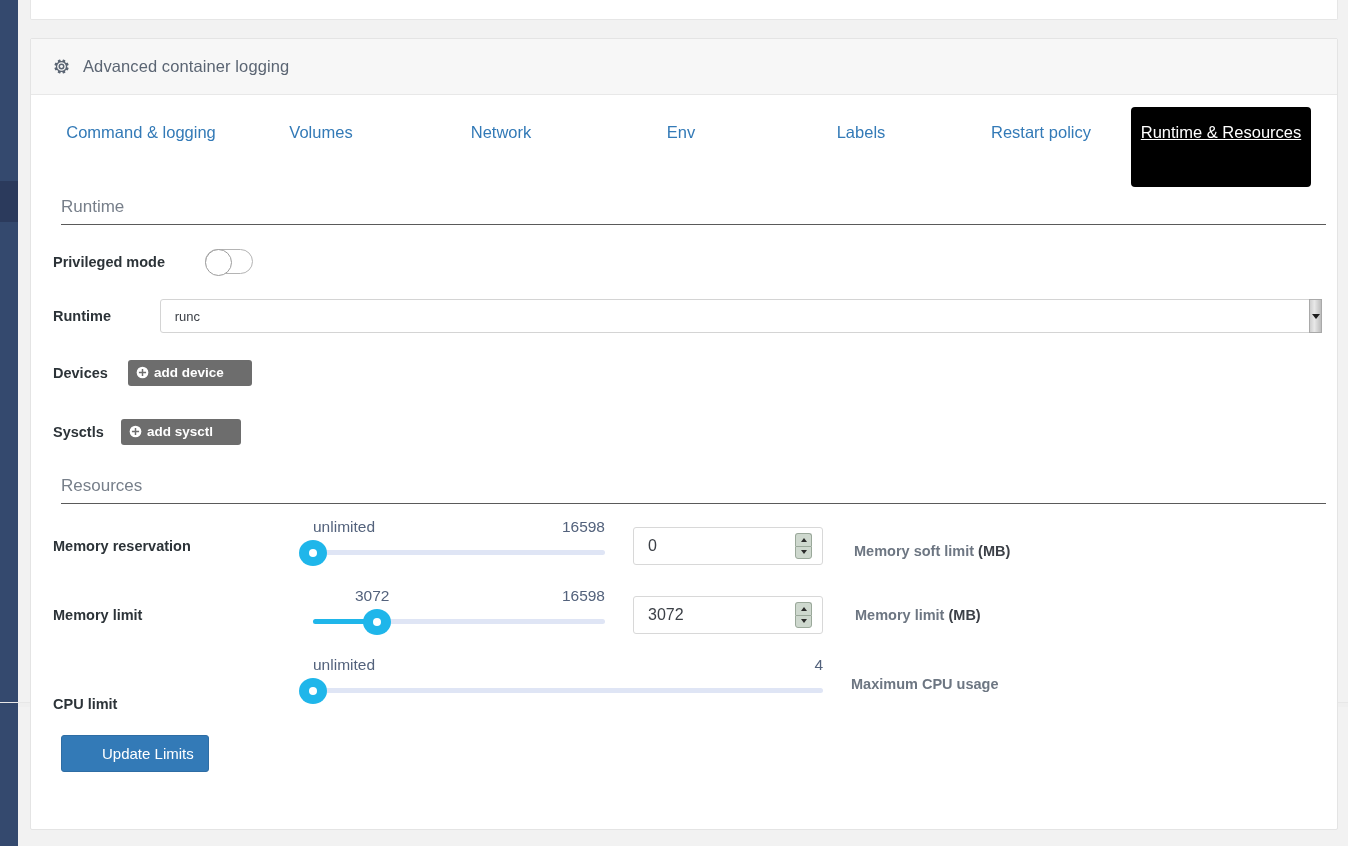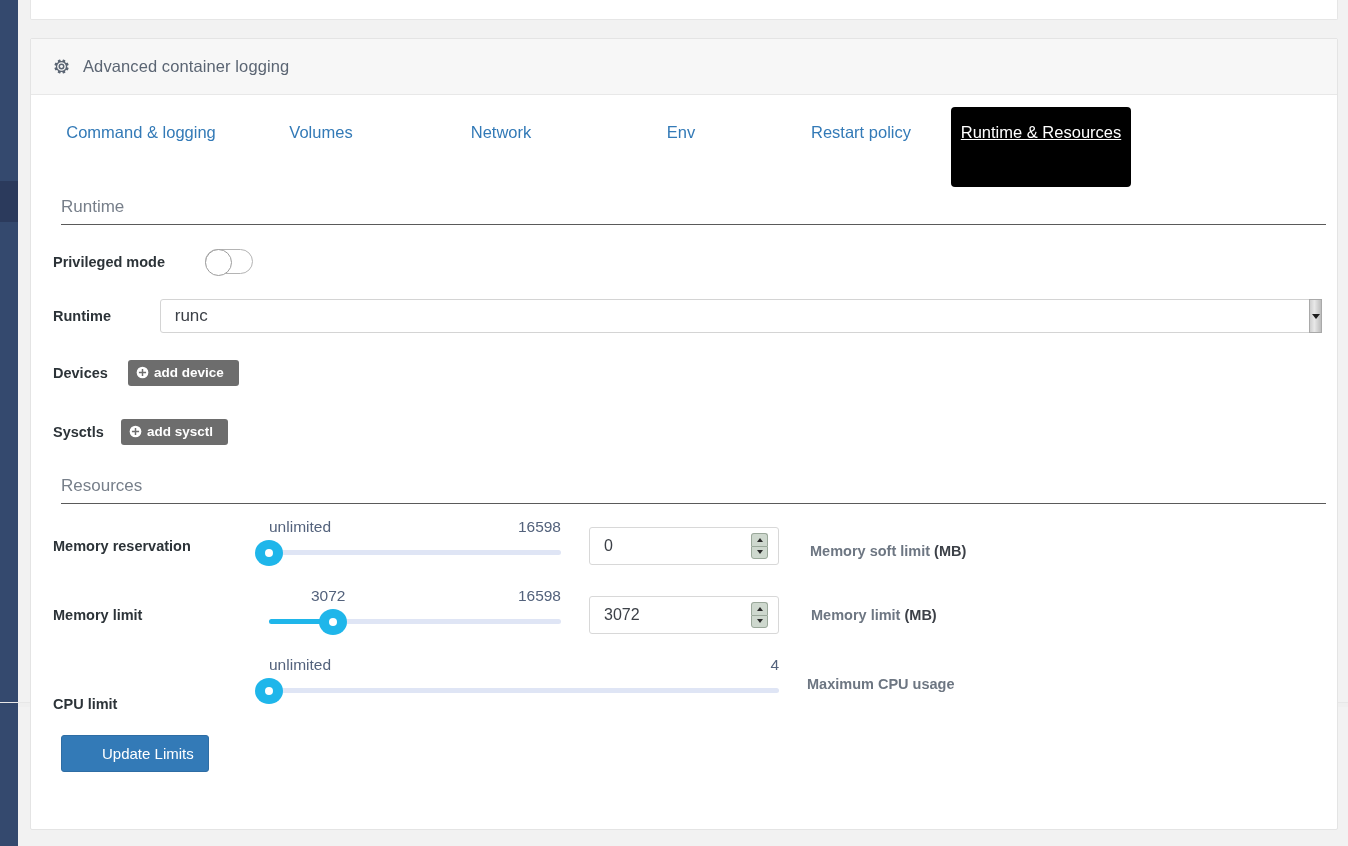--- a/index.html
+++ b/index.html
@@ -92,21 +92,21 @@
   }
 
   
   .select-wrap {
     position: relative; width: 1158px; height: 34px;
   }
   .select-box {
     width: 100%; height: 34px;
     border: 1px solid #d4d4d4; border-radius: 3px;
     background: #ffffff;
-    font-size: 17px; color: #3c4047;
+    font-size: 13px; color: #3c4047;
     padding: 0 24px 0 14px;
     display: flex; align-items: center;
     cursor: pointer;
   }
   .select-arrow {
     position: absolute; right: -7px; top: 0px; width: 13px; height: 34px;
     background: linear-gradient(to right,#cfcfcf,#e8e8e8 40%,#bdbdbd);
     border: 1px solid #a9a9a9;
     display: flex; align-items: center; justify-content: center;
     cursor: pointer;
@@ -115,29 +115,29 @@
     content: ""; width: 0; height: 0;
     border-left: 4px solid transparent; border-right: 4px solid transparent;
     border-top: 5px solid #1d1d1d;
   }
 
   
   .btn-add {
     background: #6d6d6d; color: #ffffff;
     border: none; border-radius: 3px;
     font-size: 13.5px; font-weight: bold;
-    padding: 5px 15px 6px 8px;
+    padding: 5px 28px 6px 8px;
     display: inline-flex; align-items: center; gap: 5px;
     cursor: pointer;
     font-family: "Liberation Sans", sans-serif;
   }
   .plus-icon { width: 13px; height: 13px; display: block; flex: none; }
 
   
-  .slider-block { position: relative; }
+  .slider-block { position: relative; margin-left: 44px; }
   .slider-minmax {
     position: absolute; top: 0; left: 0; width: 100%;
     display: flex; justify-content: space-between;
     font-size: 15.5px; color: #53627c;
   }
   .slider-track {
     position: absolute; left: 0; top: 32px;
     height: 5px; border-radius: 3px; background: #dfe5f5;
     width: 100%;
   }
@@ -234,20 +234,21 @@
         <path fill="#5b6573" d="M14.4 9.2l-1.1-.5a5.6 5.6 0 000-1.4l1.1-.5a.5.5 0 00.25-.63l-.62-1.5a.5.5 0 00-.62-.28l-1.15.4a5.4 5.4 0 00-1-1l.4-1.15a.5.5 0 00-.28-.62l-1.5-.62a.5.5 0 00-.63.25l-.5 1.1a5.6 5.6 0 00-1.4 0l-.5-1.1a.5.5 0 00-.63-.25l-1.5.62a.5.5 0 00-.28.62l.4 1.15a5.4 5.4 0 00-1 1l-1.15-.4a.5.5 0 00-.62.28l-.62 1.5a.5.5 0 00.25.63l1.1.5a5.6 5.6 0 000 1.4l-1.1.5a.5.5 0 00-.25.63l.62 1.5a.5.5 0 00.62.28l1.15-.4a5.4 5.4 0 001 1l-.4 1.15a.5.5 0 00.28.62l1.5.62a.5.5 0 00.63-.25l.5-1.1a5.6 5.6 0 001.4 0l.5 1.1a.5.5 0 00.63.25l1.5-.62a.5.5 0 00.28-.62l-.4-1.15a5.4 5.4 0 001-1l1.15.4a.5.5 0 00.62-.28l.62-1.5a.5.5 0 00-.25-.63zM8 12.1A4.1 4.1 0 1112.1 8 4.1 4.1 0 018 12.1z"></path>
       </svg>
       <span class="card-header-title">Advanced container logging</span>
     </div>
 
     <div class="tabs">
       <div class="tab">Command &amp; logging</div>
       <div class="tab">Volumes</div>
       <div class="tab">Network</div>
       <div class="tab">Env</div>
+      <div class="tab">Labels</div>
       <div class="tab">Restart policy</div>
       <div class="tab active">Runtime &amp; Resources</div>
     </div>
 
     <div class="body">
 
       <div class="section-head">Runtime</div>
 
       <div class="row" style="margin-top:24px;">
         <div class="row-label" style="width:152px;">Privileged mode</div>

